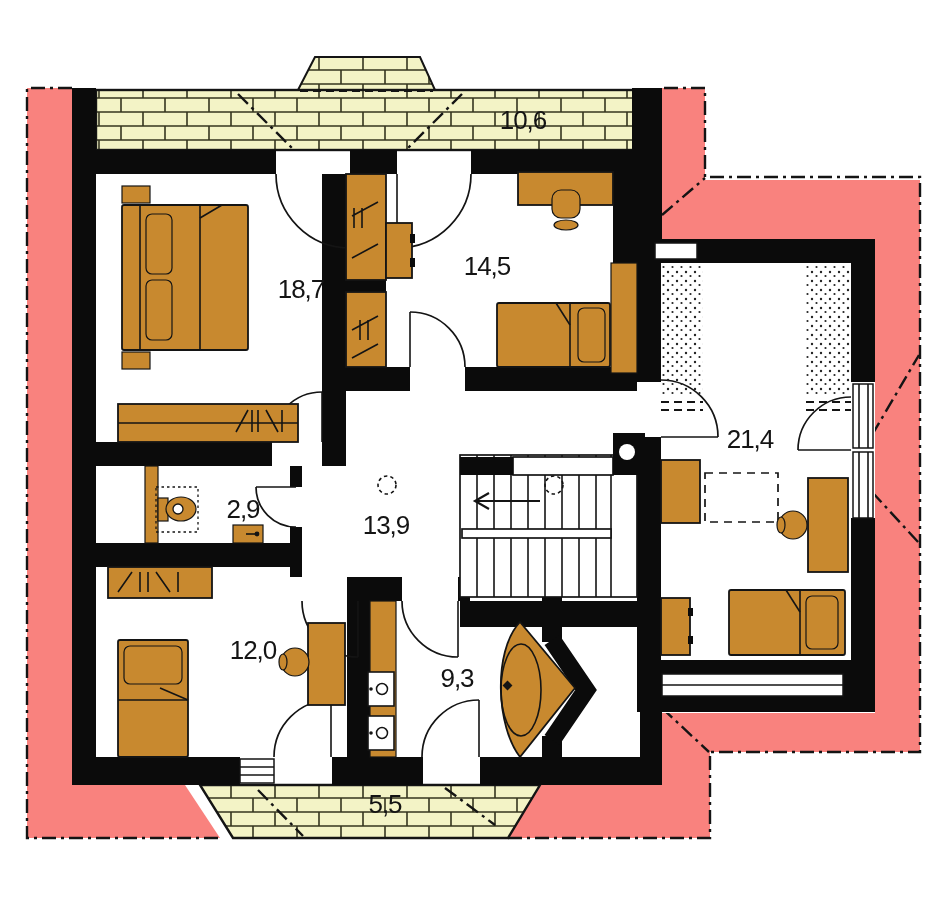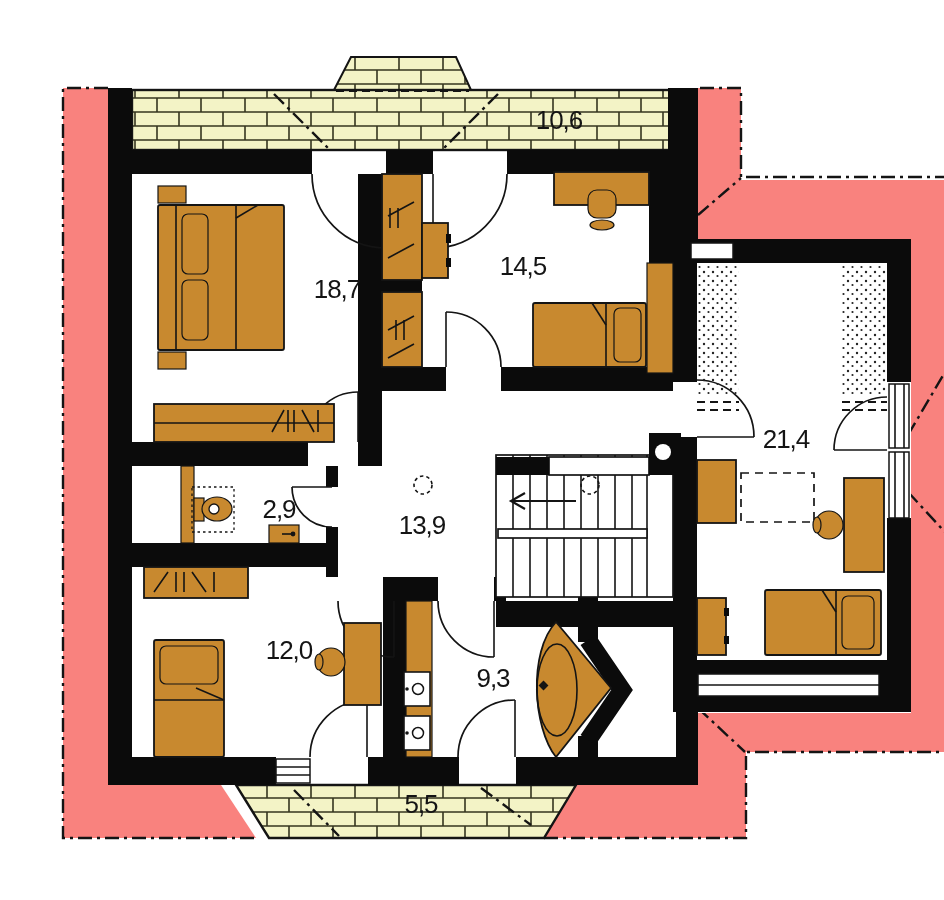--- a/index.html
+++ b/index.html
@@ -1,16 +1,16 @@
 <!DOCTYPE html>
 <html style="--roof: #F9827E; --wall: #0B0B0B; --wood: #C8892F; --brick_fill: #F3F3C6; --brick_line: #35351f; --background: #FFFFFF;"><head>
 <meta charset="utf-8">
 <style>
   html,body{margin:0;padding:0;background:#fff;}
-  #plan{width:819px;height:900px;position:relative;font-family:"Liberation Sans",sans-serif;margin-left:36px;}
+  #plan{width:819px;height:900px;position:relative;font-family:"Liberation Sans",sans-serif;}
   svg{display:block;}
   .roof{fill:var(--roof,#F9827E);}
   .wall{fill:var(--wall,#0B0B0B);}
   .wood{fill:var(--wood,#C8892F);stroke:#141414;stroke-width:1.8;}
   .wood-thin{fill:var(--wood,#C8892F);stroke:#141414;stroke-width:1.2;}
   .ln{stroke:#141414;stroke-width:1.6;fill:none;}
   .dash{stroke:#141414;stroke-width:2.4;fill:none;stroke-dasharray:14 5 3 5;}
   .dashthin{stroke:#141414;stroke-width:1.8;fill:none;stroke-dasharray:8 5;}
   .arc{stroke:#141414;stroke-width:1.7;fill:none;}
   .room-label{font-family:"Liberation Sans",sans-serif;font-size:26px;letter-spacing:-1px;fill:#141414;text-anchor:middle;}

